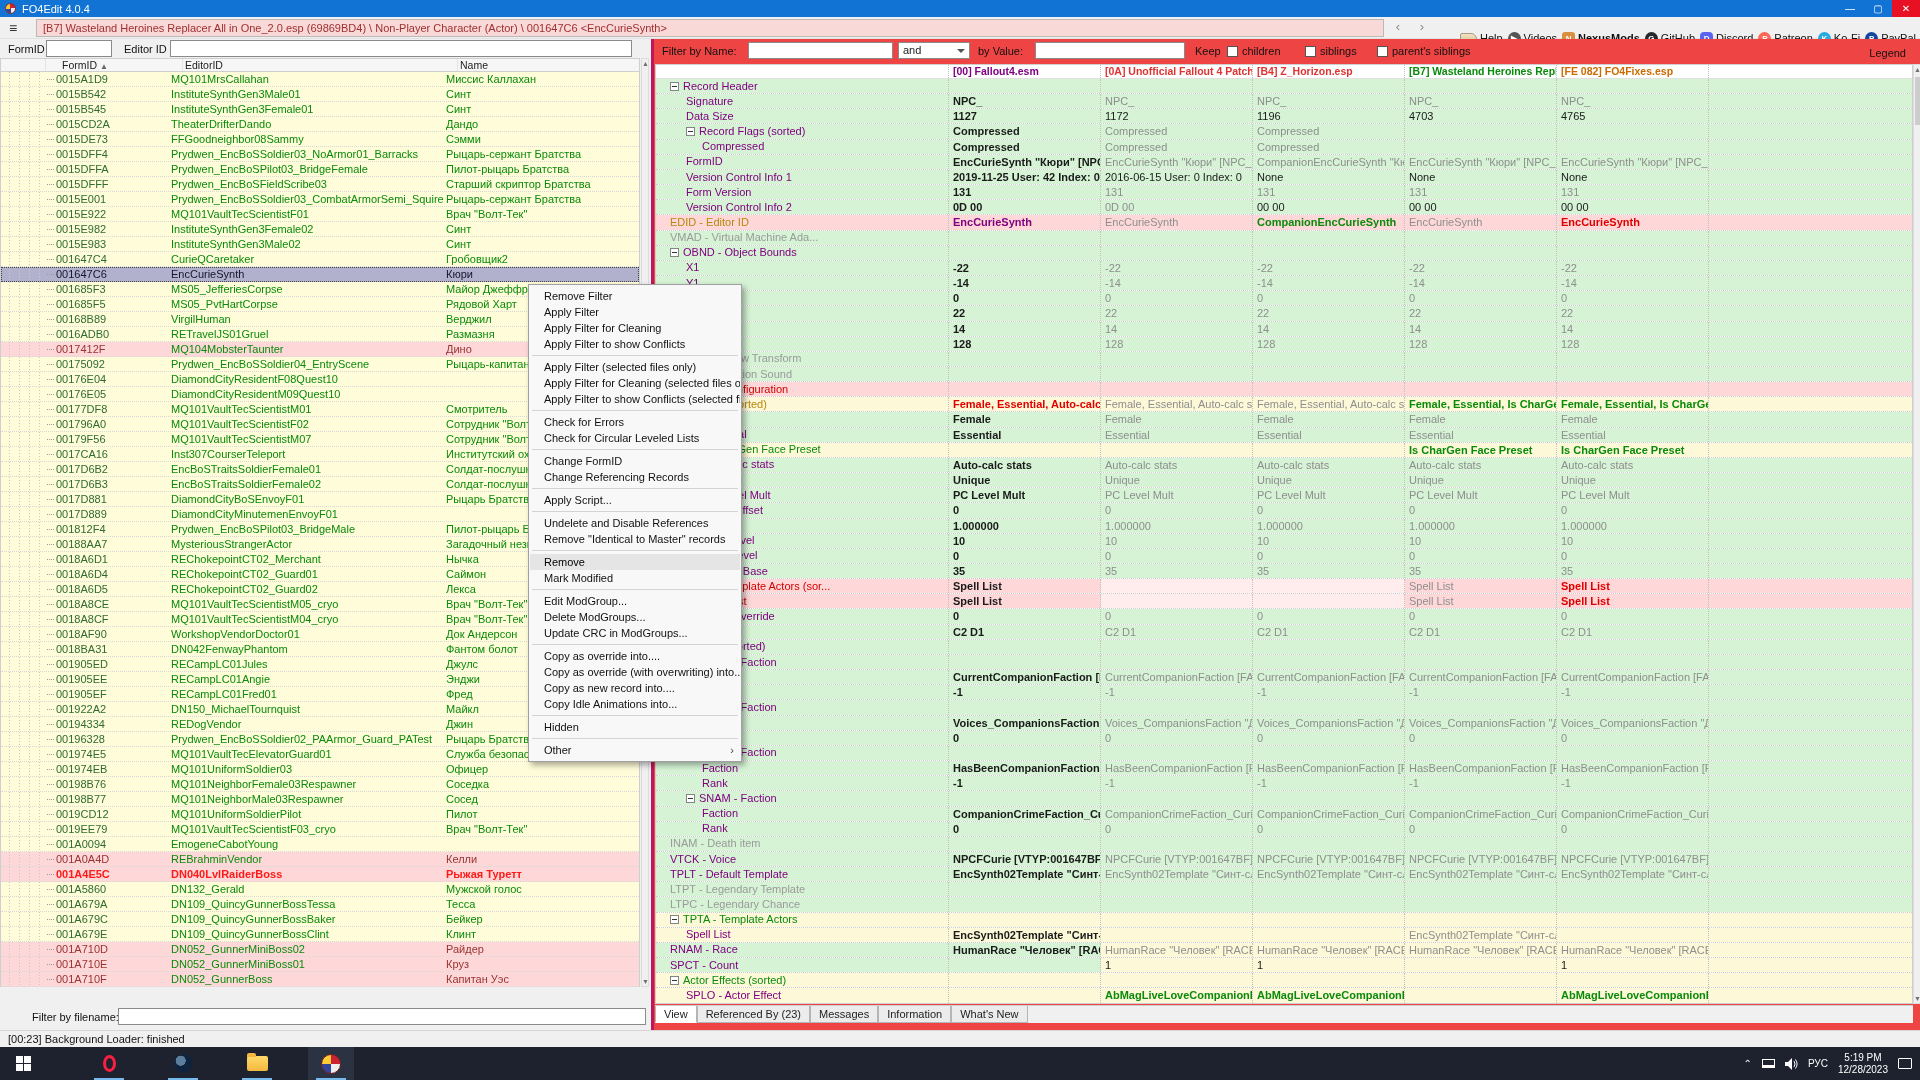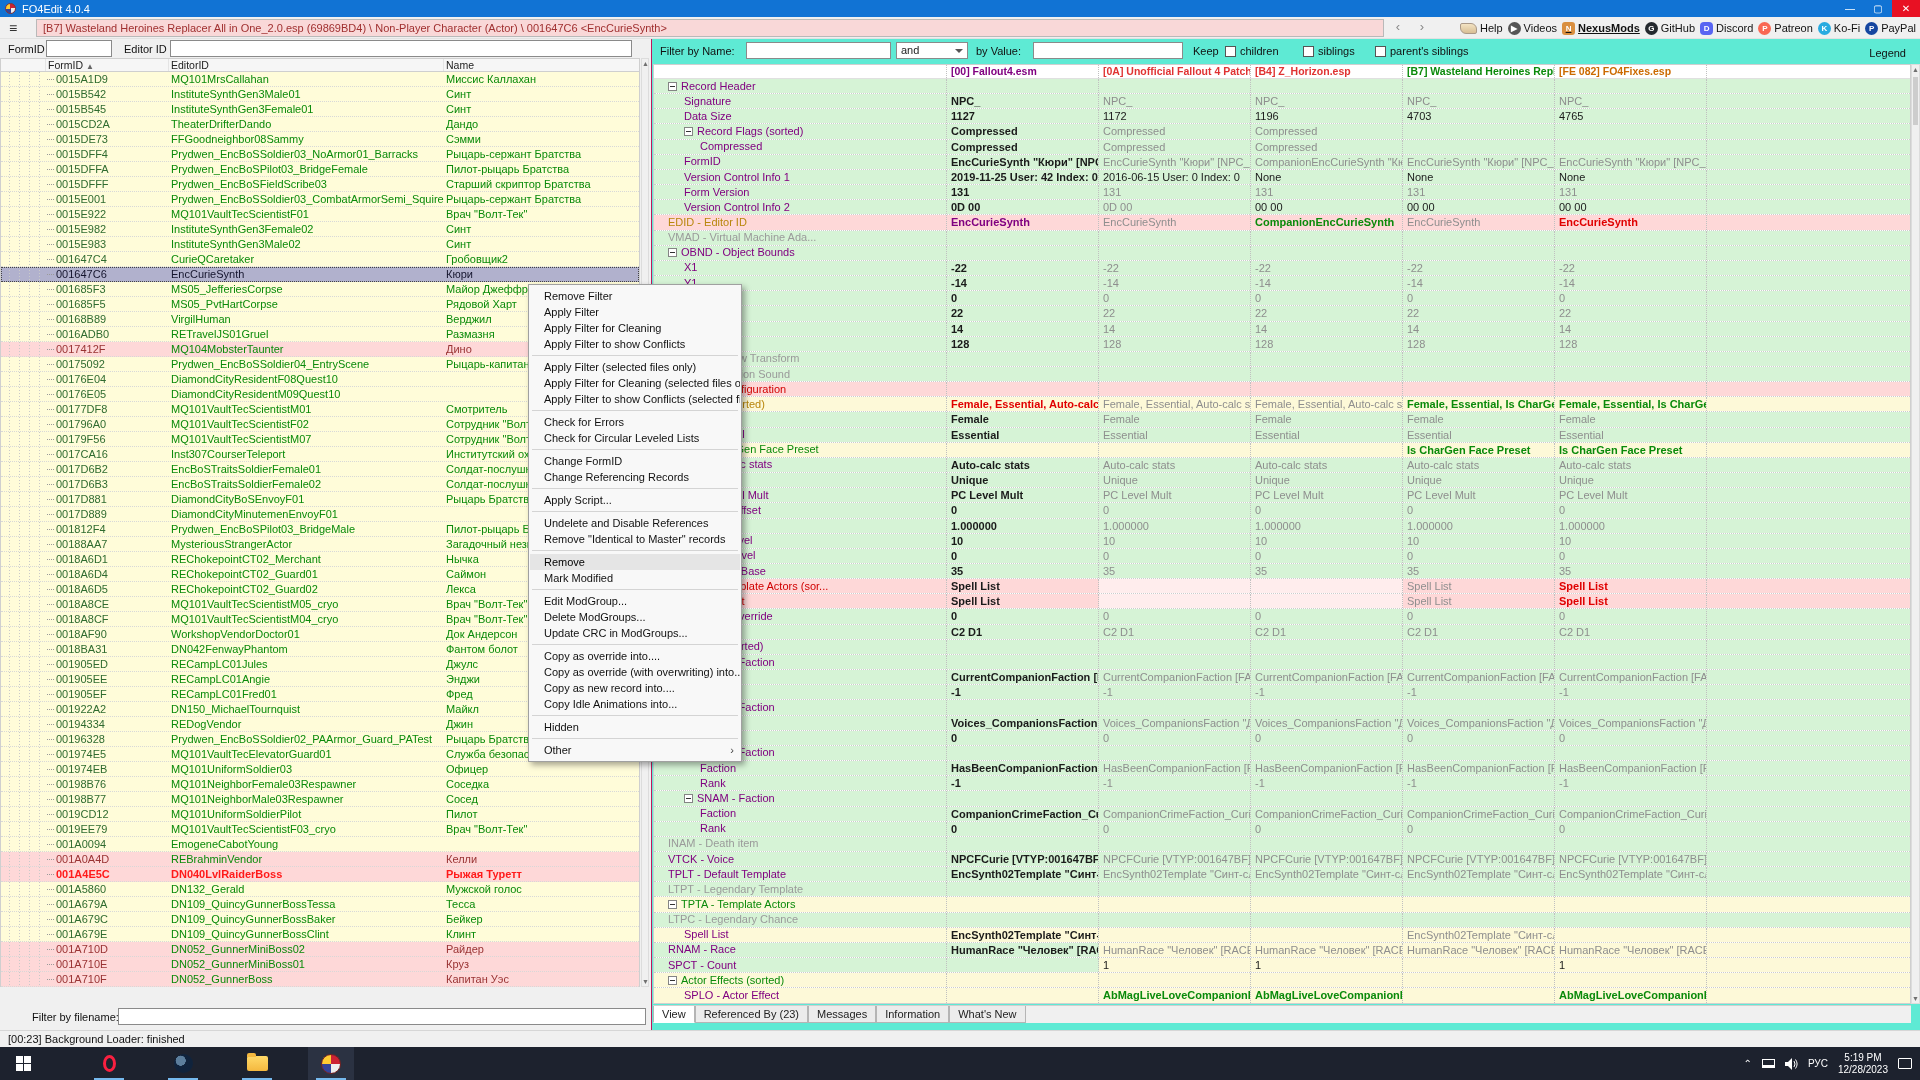--- a/index.html
+++ b/index.html
@@ -14,34 +14,34 @@
   #winbtns { margin-left:auto; display:flex; height:17px; }
   .winbtn { width:28px; height:17px; display:flex; align-items:center; justify-content:center; color:#fff; font-size:10px; }
   .winbtn.close { background:#e81123; }
   
   #menubar { position:absolute; left:0; top:17px; width:1920px; height:22px; background:#f0f0f0;
     display:flex; align-items:center; border-bottom:1px solid #e2e2e2;}
   #hamburger { width:26px; text-align:center; font-size:14px; color:#333; }
   #breadcrumb { position:absolute; left:36px; top:2px; width:1348px; height:18px; background:#f9d8d8;
     border:1px solid #b9b9b9; color:#a03030; line-height:16px; padding-left:6px; overflow:hidden; white-space:nowrap; }
   .navarrow { position:absolute; top:2px; width:20px; height:18px; text-align:center; color:#888; font-size:13px; line-height:16px;}
-  #helpzone { position:absolute; right:4px; top:1px; height:20px; display:flex; align-items:center; gap:5px; }
+  #helpzone { position:absolute; right:4px; top:11px; height:20px; display:flex; align-items:center; gap:5px; }
   .extlink { display:flex; align-items:center; gap:3px; color:#111; }
   .lnk-ic { width:13px; height:13px; border-radius:50%; display:inline-flex; align-items:center; justify-content:center;
     color:#fff; font-size:8px; font-weight:bold; }
   #book-icon { width:17px; height:11px; background:linear-gradient(#f3e3c3,#d8bf95); border:1px solid #a98; border-radius:2px 6px 2px 6px; }
   .nexus-b { font-weight:bold; text-decoration:underline; }
   
   #leftpanel { position:absolute; left:0; top:39px; width:649px; height:991px; background:#f0f0f0; }
   .fldlbl { position:absolute; color:#111; }
   .txtinput { position:absolute; background:#fff; border:1px solid #8a8a8a; height:17px; }
   #lheader { position:absolute; left:0; top:19px; width:640px; height:14px; background:#f6f6f6;
     border:1px solid #cfcfcf; display:flex; font-size:10.5px; color:#222; }
   .lh-gut { width:45px; border-right:1px solid #e4e4e4; }
-  .lh-fid { width:123px; border-right:1px solid #e4e4e4; padding-left:2px; }
+  .lh-fid { width:123px; border-right:1px solid #e4e4e4; padding-left:2px;margin-left:14px; }
   .lh-eid { width:275px; border-right:1px solid #e4e4e4; padding-left:2px; }
   .lh-nm  { flex:1; padding-left:2px; }
   #lbody { position:absolute; left:0; top:33px; width:640px; height:915px; background:#000000; overflow:hidden;
     border-left:1px solid #cfcfcf; border-right:1px solid #cfcfcf;}
   .lrow { display:flex; height:15px; line-height:15px; border-bottom:1px dotted #d8d8d8; background:#fffcd9; }
   .lgut { width:45px; background-image:
       repeating-linear-gradient(to bottom,#c9c9c9 0 1px,transparent 1px 3px),
       repeating-linear-gradient(to bottom,#c9c9c9 0 1px,transparent 1px 3px),
       repeating-linear-gradient(to bottom,#c9c9c9 0 1px,transparent 1px 3px),
       repeating-linear-gradient(to bottom,#c9c9c9 0 1px,transparent 1px 3px);
@@ -61,21 +61,21 @@
   .vscroll { position:absolute; background:#f0f0f0; border:1px solid #dcdcdc; }
   .sb-arrow { width:100%; height:9px; color:#707070; font-size:7px; text-align:center; line-height:9px; }
   .sb-thumb { position:absolute; left:1px; right:1px; background:#cdcdcd; }
   #lscroll { left:641px; top:19px; width:8px; height:929px; }
   #lscroll .sb-thumb { top:418px; height:85px; }
   #fnrow { position:absolute; left:0; top:968px; width:649px; height:22px; }
   
   #statusbar { position:absolute; left:0; top:1030px; width:1920px; height:17px; background:#f0f0f0;
     border-top:1px solid #d6d6d6; line-height:16px; padding-left:8px; color:#111; }
   
-  #rightpanel { position:absolute; left:651px; top:39px; width:1269px; height:991px; background:#5eead4; border-left:1px solid #be185d;}
+  #rightpanel { position:absolute; left:651px; top:39px; width:1269px; height:991px; background:#ef4444; border-left:3px solid #be185d;}
   #rfilter { position:absolute; left:0; top:0; width:100%; height:25px; }
   .cbx { display:inline-block; width:11px; height:11px; background:#fff; border:1px solid #555; vertical-align:-2px; margin-right:4px;}
   #opselect { position:absolute; left:244px; top:3px; width:72px; height:17px; background:#fff; border:1px solid #8a8a8a;
     line-height:15px; padding-left:4px; }
   #opselect:after { content:""; position:absolute; right:4px; top:6px; border:4px solid transparent; border-top-color:#555; }
   #legend-link { position:absolute; right:14px; top:8px; color:#111; }
   #rtable { position:absolute; left:1px; top:25px; width:1258px; height:940px; background:#fff; border:1px solid #cfcfcf; overflow:hidden;}
   #rheader { display:flex; height:14px; background:#fff; border-bottom:1px solid #e0e0e0; font-size:10.5px; }
   .rh-gut { width:293px; flex:none; border-right:1px dotted #c0c0c0; }
   .rh-c { width:152px; flex:none; border-right:1px dotted #c0c0c0; padding-left:4px; overflow:hidden; white-space:nowrap; }
@@ -1190,41 +1190,41 @@
             <span class="lgy">LTPT - Legendary Template</span>
           </div>
           <div class="rcell bg-g vk"></div>
           <div class="rcell bg-g vg"></div>
           <div class="rcell bg-g vg"></div>
           <div class="rcell bg-g vg"></div>
           <div class="rcell bg-g vg"></div>
           <div class="rfill bg-g"></div>
         </div>
         <div class="rrow">
+          <div class="rlabel bg-g indent0">
+            <span class="lgy">LTPC - Legendary Chance</span>
+          </div>
+          <div class="rcell bg-g vk"></div>
+          <div class="rcell bg-g vg"></div>
+          <div class="rcell bg-g vg"></div>
+          <div class="rcell bg-g vg"></div>
+          <div class="rcell bg-g vg"></div>
+          <div class="rfill bg-g"></div>
+        </div>
+        <div class="rrow">
           <div class="rlabel bg-y indent0">
             <span class="expbox"></span>
             <span class="lgr">TPTA - Template Actors</span>
           </div>
           <div class="rcell bg-y vk"></div>
           <div class="rcell bg-y vg"></div>
           <div class="rcell bg-y vg"></div>
           <div class="rcell bg-y vg"></div>
           <div class="rcell bg-y vg"></div>
           <div class="rfill bg-y"></div>
-        </div>
-        <div class="rrow">
-          <div class="rlabel bg-g indent0">
-            <span class="lgy">LTPC - Legendary Chance</span>
-          </div>
-          <div class="rcell bg-g vk"></div>
-          <div class="rcell bg-g vg"></div>
-          <div class="rcell bg-g vg"></div>
-          <div class="rcell bg-g vg"></div>
-          <div class="rcell bg-g vg"></div>
-          <div class="rfill bg-g"></div>
         </div>
         <div class="rrow">
           <div class="rlabel bg-y indent1">
             <span class="lp">Spell List</span>
           </div>
           <div class="rcell bg-y vk">EncSynth02Template "Синт-сле...</div>
           <div class="rcell bg-y vg"></div>
           <div class="rcell bg-y vg"></div>
           <div class="rcell bg-y vg">EncSynth02Template "Синт-сле...</div>
           <div class="rcell bg-y vg"></div>

